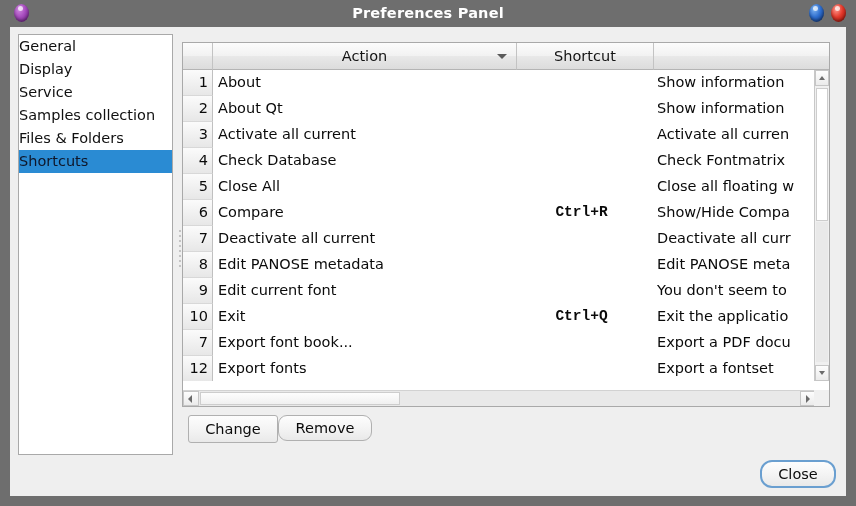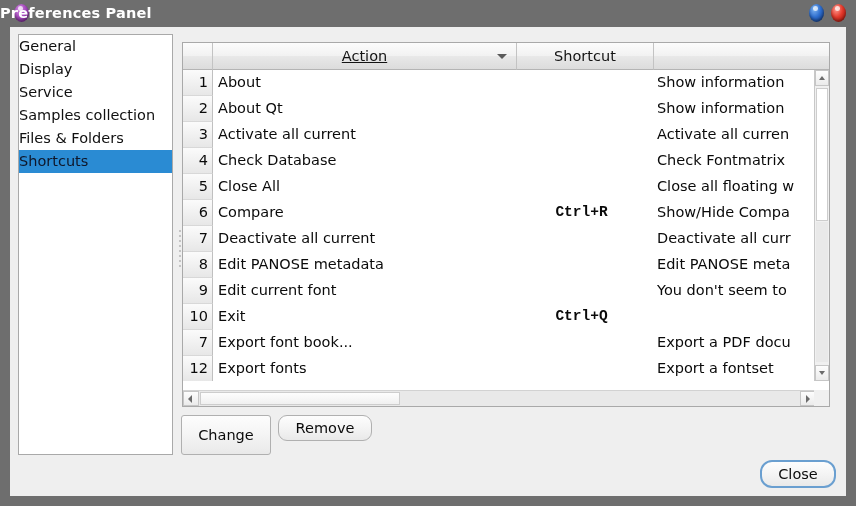--- a/index.html
+++ b/index.html
@@ -18,21 +18,21 @@
   
   .titlebar {
     position: absolute; left: 0; top: 0;
     width: 856px; height: 27px;
     background: #6e6e6e;
     display: flex; align-items: center;
   }
   .titlebar-title {
     position: absolute; left: 0; right: 0; top: 0;
     height: 27px; line-height: 27px;
-    text-align: left;
+    text-align: center;
     color: #ffffff;
     font-size: 14.5px;
     font-weight: bold;
     letter-spacing: 0.2px;
   }
   .orb {
     position: absolute;
     width: 15px; height: 18px;
     border-radius: 50% / 50%;
     top: 4px;
@@ -132,21 +132,21 @@
     border-bottom: 1px solid #b4b4b4;
     font-size: 14.5px;
     color: #141414;
     text-align: center;
     position: relative;
     box-sizing: border-box;
     white-space: nowrap;
     overflow: hidden;
   }
   .th-corner { width: 30px; }
-  .th-action { width: 304px; text-decoration: underline; }
+  .th-action { width: 304px; }
   .th-shortcut { width: 137px; }
   .th-desc { flex: 1 1 auto; border-right: none; }
   .sort-arrow {
     position: absolute;
     right: 9px; top: 11px;
     width: 0; height: 0;
     border-left: 5px solid transparent;
     border-right: 5px solid transparent;
     border-top: 5px solid #5a5a5a;
   }
@@ -280,22 +280,22 @@
     color: #0b0b0b;
     background: linear-gradient(to bottom, #fdfdfd 0%, #f4f4f4 50%, #e9e9e9 100%);
     border: 1px solid #b0b0b0;
     border-radius: 3px;
     box-sizing: border-box;
     cursor: default;
     padding: 0;
   }
   .btn-change {
     position: absolute;
-    left: 171px; top: 388px;
-    width: 90px; height: 40px;
+    left: 178px; top: 388px;
+    width: 90px; height: 28px;
   }
   .btn-remove {
     position: absolute;
     left: 268px; top: 388px;
     width: 94px; height: 26px; border-radius: 9px;
   }
   .btn-close {
     position: absolute;
     left: 750px; top: 433px;
     width: 76px; height: 28px;
@@ -398,20 +398,21 @@
         <div class="trow">
           <div class="td td-num">9</div>
           <div class="td td-action">Edit current font</div>
           <div class="td td-shortcut"></div>
           <div class="td td-desc">You don't seem to</div>
         </div>
         <div class="trow">
           <div class="td td-num">10</div>
           <div class="td td-action">Exit</div>
           <div class="td td-shortcut">Ctrl+Q</div>
+          <div class="td td-desc">Exit the applicatio</div>
         </div>
         <div class="trow">
           <div class="td td-num">7</div>
           <div class="td td-action">Export font book...</div>
           <div class="td td-shortcut"></div>
           <div class="td td-desc">Export a PDF docu</div>
         </div>
         <div class="trow">
           <div class="td td-num">12</div>
           <div class="td td-action">Export fonts</div>

